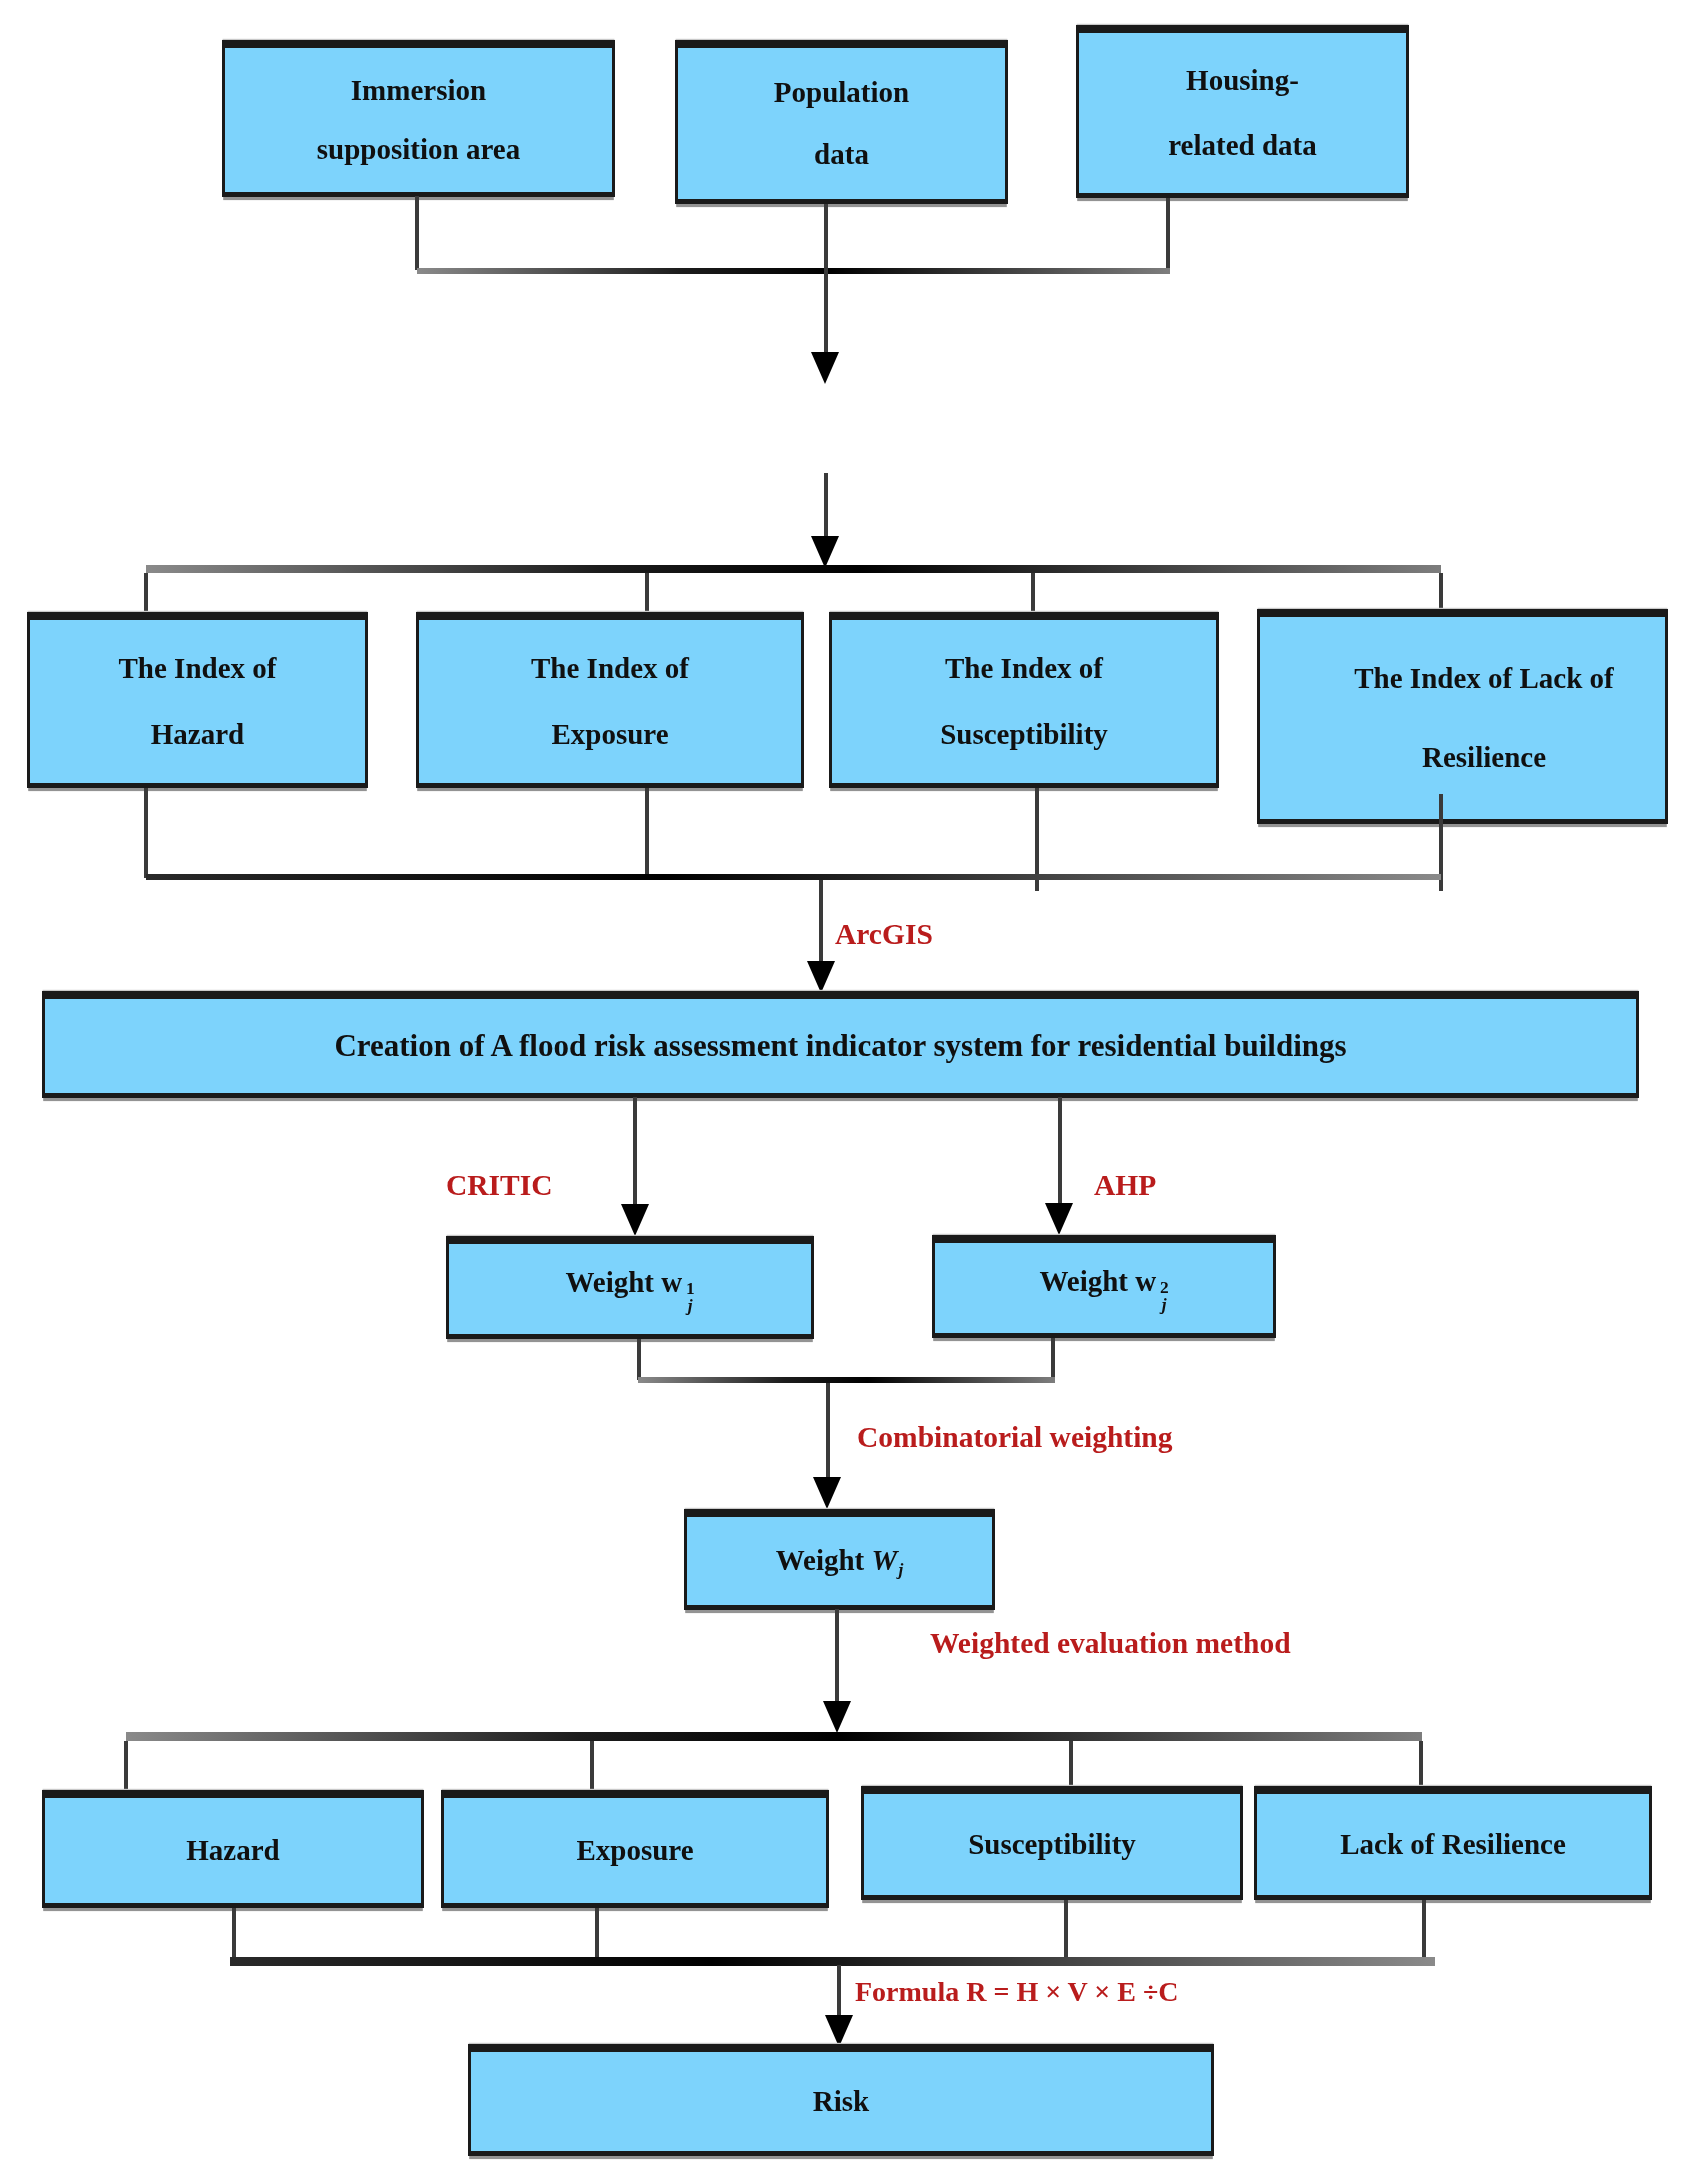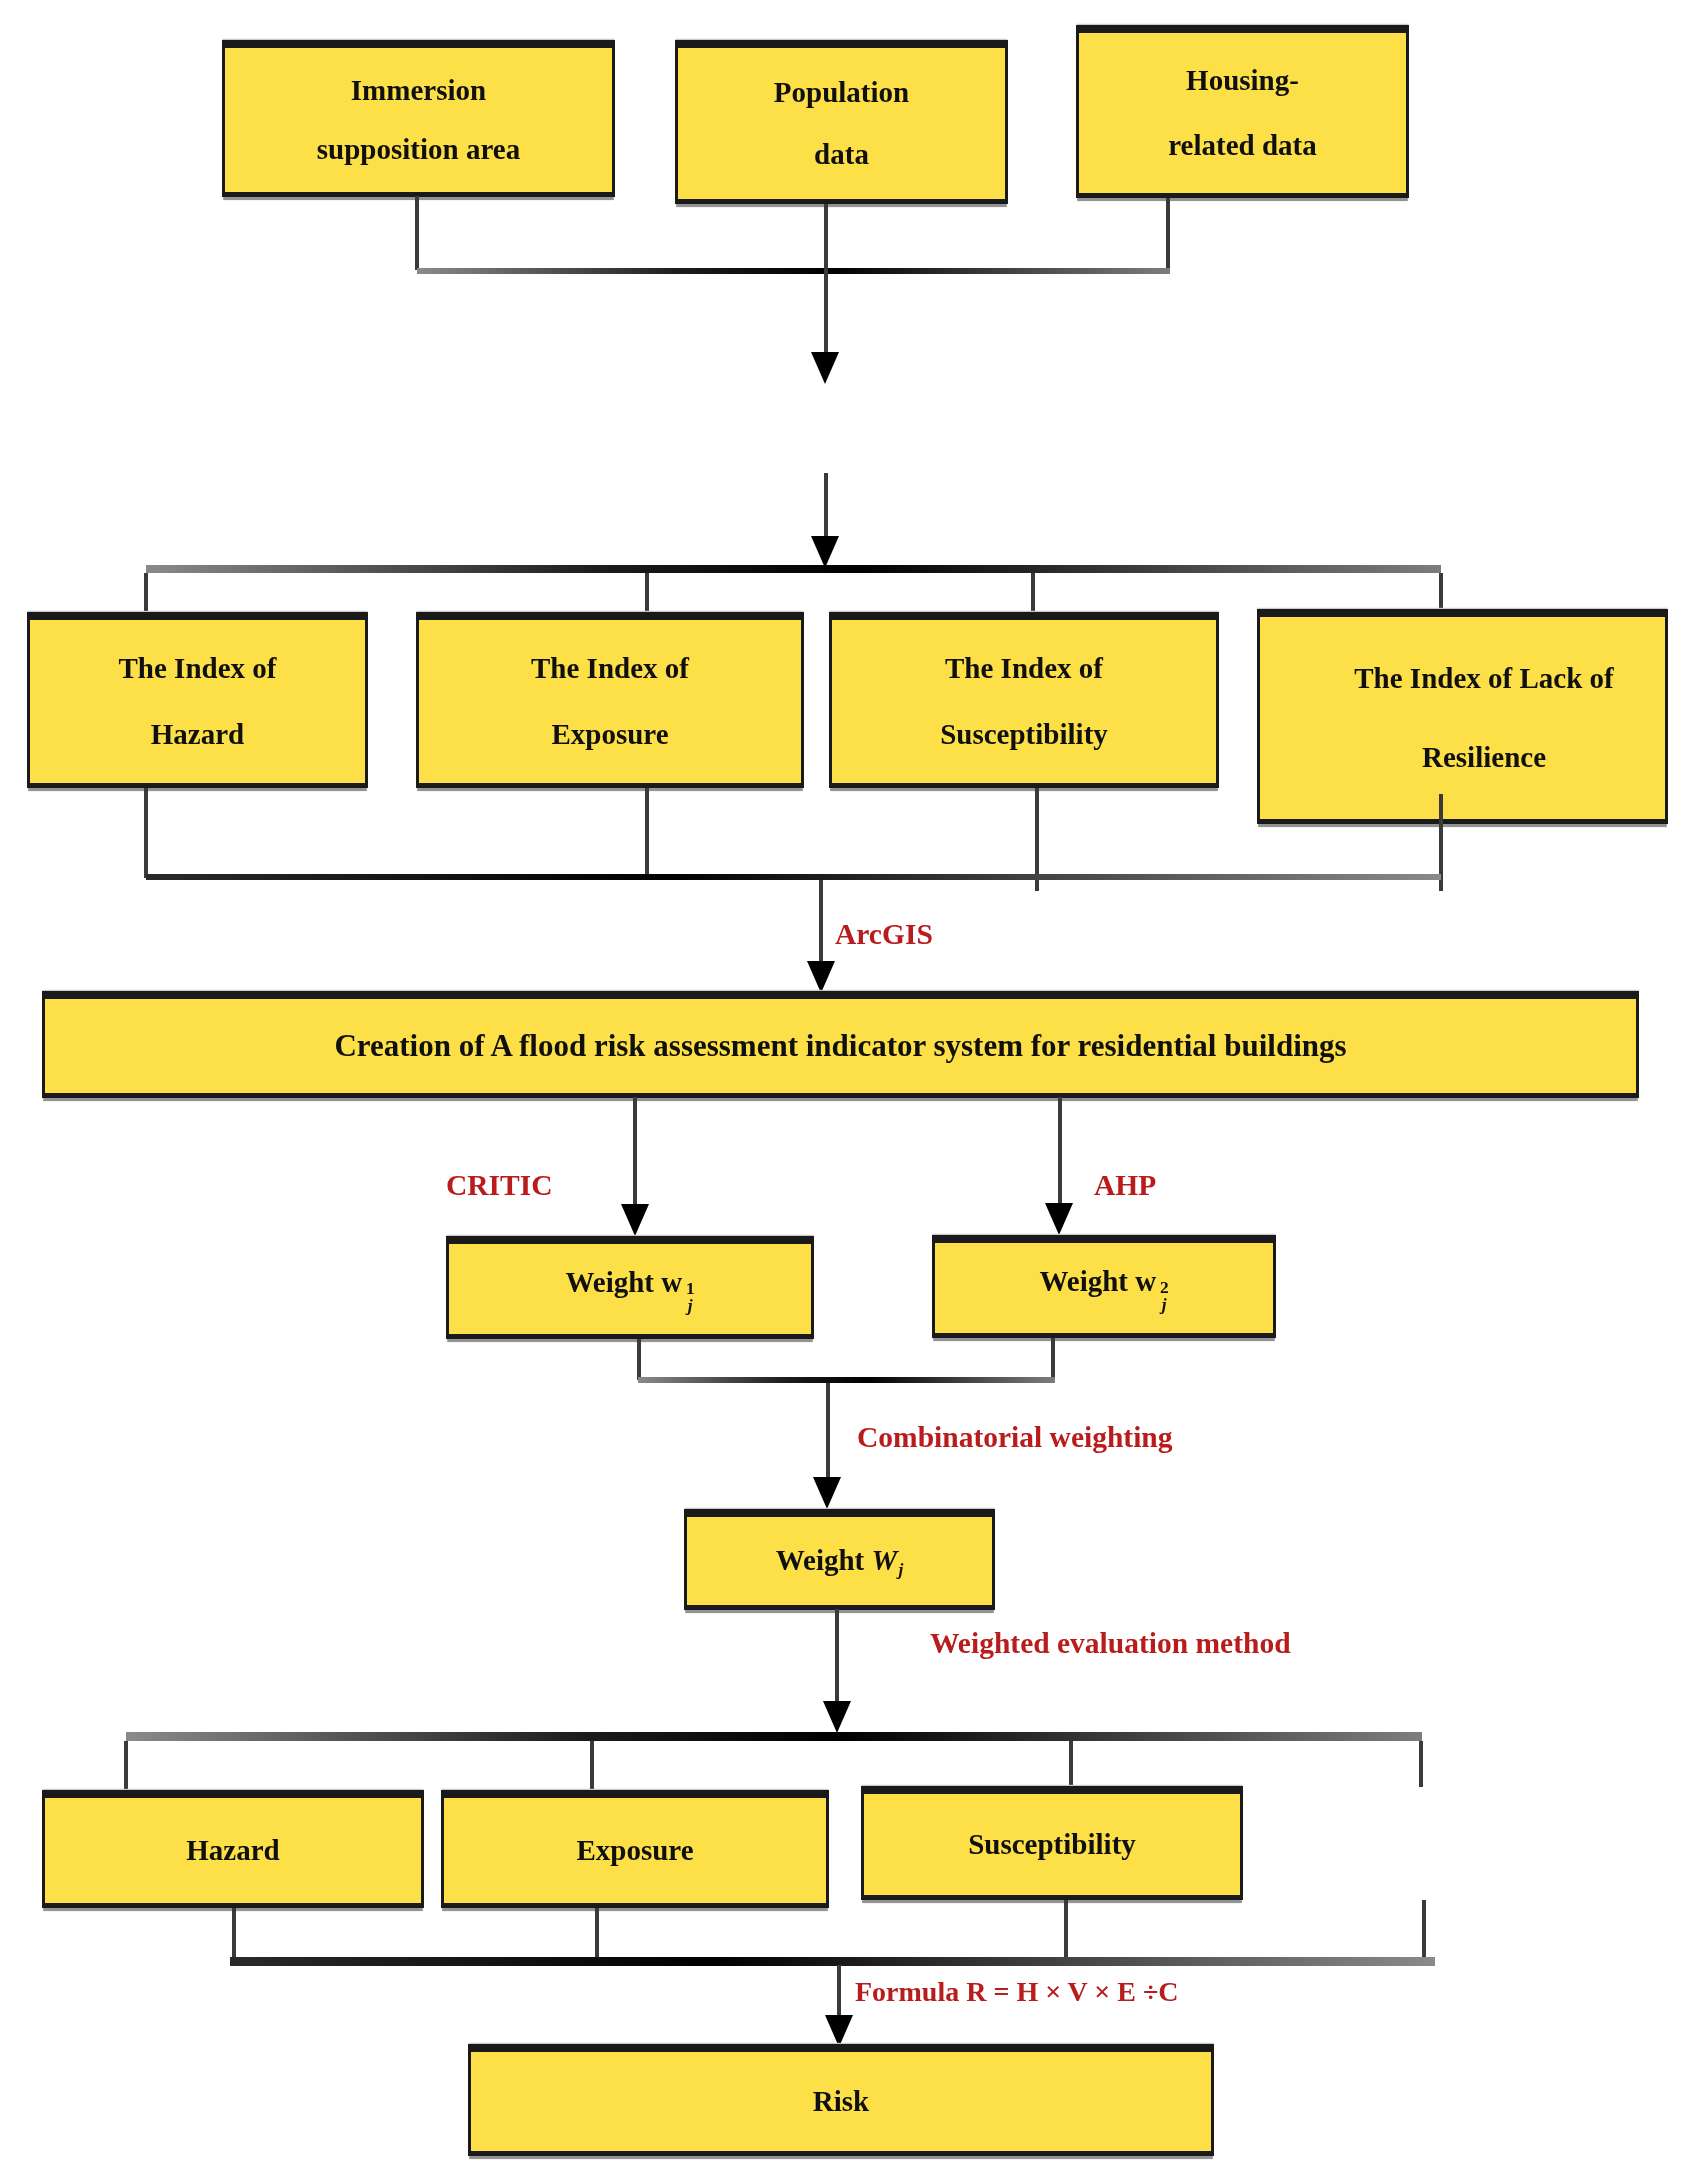--- a/index.html
+++ b/index.html
@@ -1,21 +1,21 @@
 <!DOCTYPE html>
 <html style="font-size:9.8px"><head>
 <meta charset="utf-8">
 <style>
   html,body{margin:0;padding:0;background:#ffffff;}
   body{width:1681px;height:2183px;font-family:"Liberation Serif","DejaVu Serif",serif;color:#101010;}
   .stage{position:relative;width:1681px;height:2183px;background:#ffffff;overflow:hidden;}
 
   
   .fbox{
-    position:absolute;box-sizing:border-box;background:#fde047;
+    position:absolute;box-sizing:border-box;background:#7dd3fc;
     border:3.7px solid #1a1a1a;border-top-width:8px;border-bottom-width:5.5px;
     box-shadow:0 4.3px 0 -1.2px #939393, 0 -1.8px 0 -0.6px #c9c9c9;
     display:flex;flex-direction:column;align-items:center;justify-content:space-evenly;
     text-align:center;font-weight:bold;font-size:29px;line-height:1.15;
   }
   .fbox.single{justify-content:center;}
   .fbox .bline{display:block;padding:0 6.1px;}
 
   
   .vline{position:absolute;width:3.7px;background:#3a3a3a;}
@@ -142,20 +142,23 @@
 
   <div class="fbox single" style="left:42px;top:1790px;width:382px;height:118px;">
     <span class="bline">Hazard</span>
   </div>
   <div class="fbox single" style="left:441px;top:1790px;width:388px;height:118px;">
     <span class="bline">Exposure</span>
   </div>
   <div class="fbox single" style="left:861px;top:1786px;width:382px;height:114px;">
     <span class="bline">Susceptibility</span>
   </div>
+  <div class="fbox single" style="left:1254px;top:1786px;width:398px;height:114px;">
+    <span class="bline">Lack of Resilience</span>
+  </div>
 
   <div class="vline" style="left:232px;top:1908px;height:53px;"></div>
   <div class="vline" style="left:595px;top:1908px;height:53px;"></div>
   <div class="vline" style="left:1064px;top:1900px;height:62px;"></div>
   <div class="vline" style="left:1422px;top:1900px;height:62px;"></div>
   <div class="hline rev" style="left:230px;top:1957px;width:1205px;height:8.6px;"></div>
   <div class="vline" style="left:837px;top:1965px;height:58px;"></div>
   <div class="ahead" style="left:825px;top:2015px;"></div>
   <div class="lbl" style="left:855px;top:1976px;font-size:28px;">Formula R = H × V × E ÷C</div>
 

